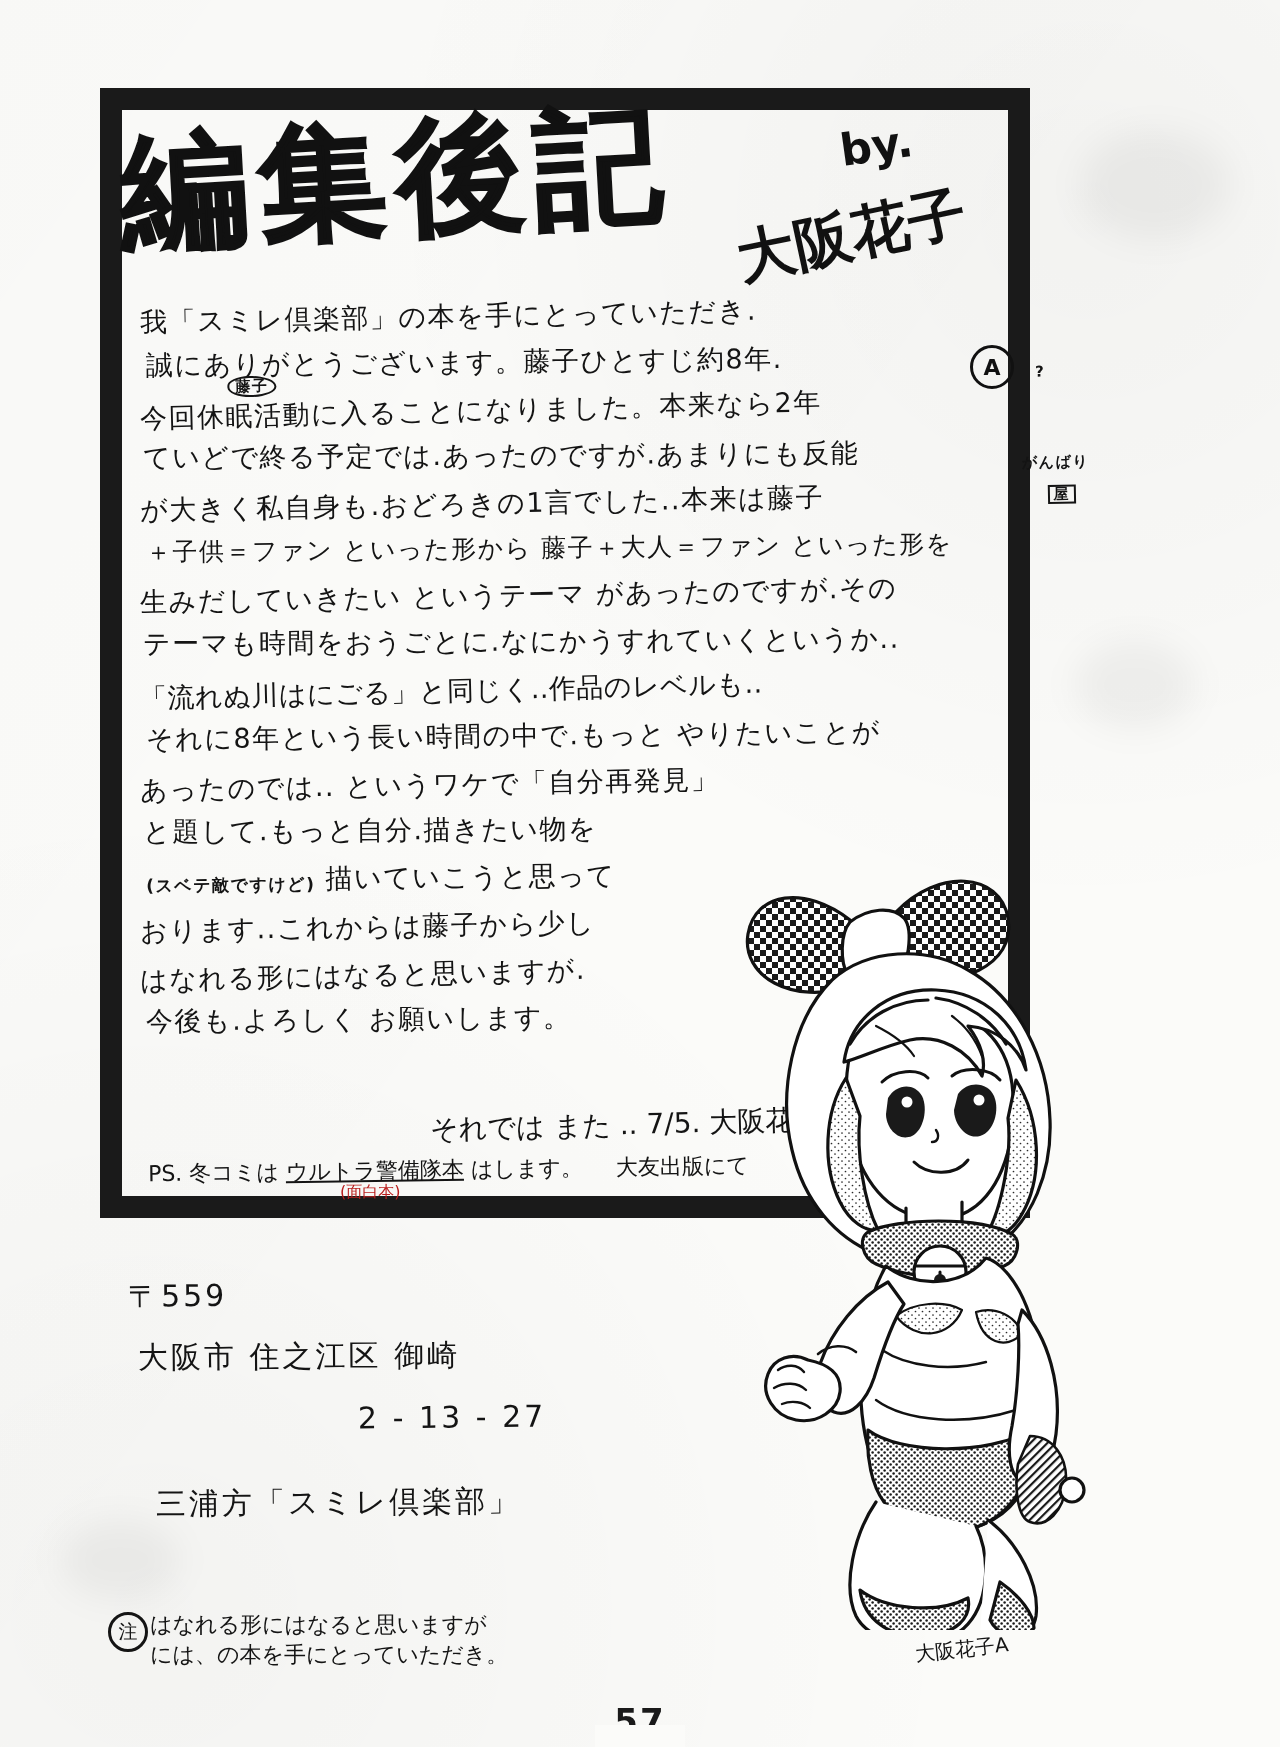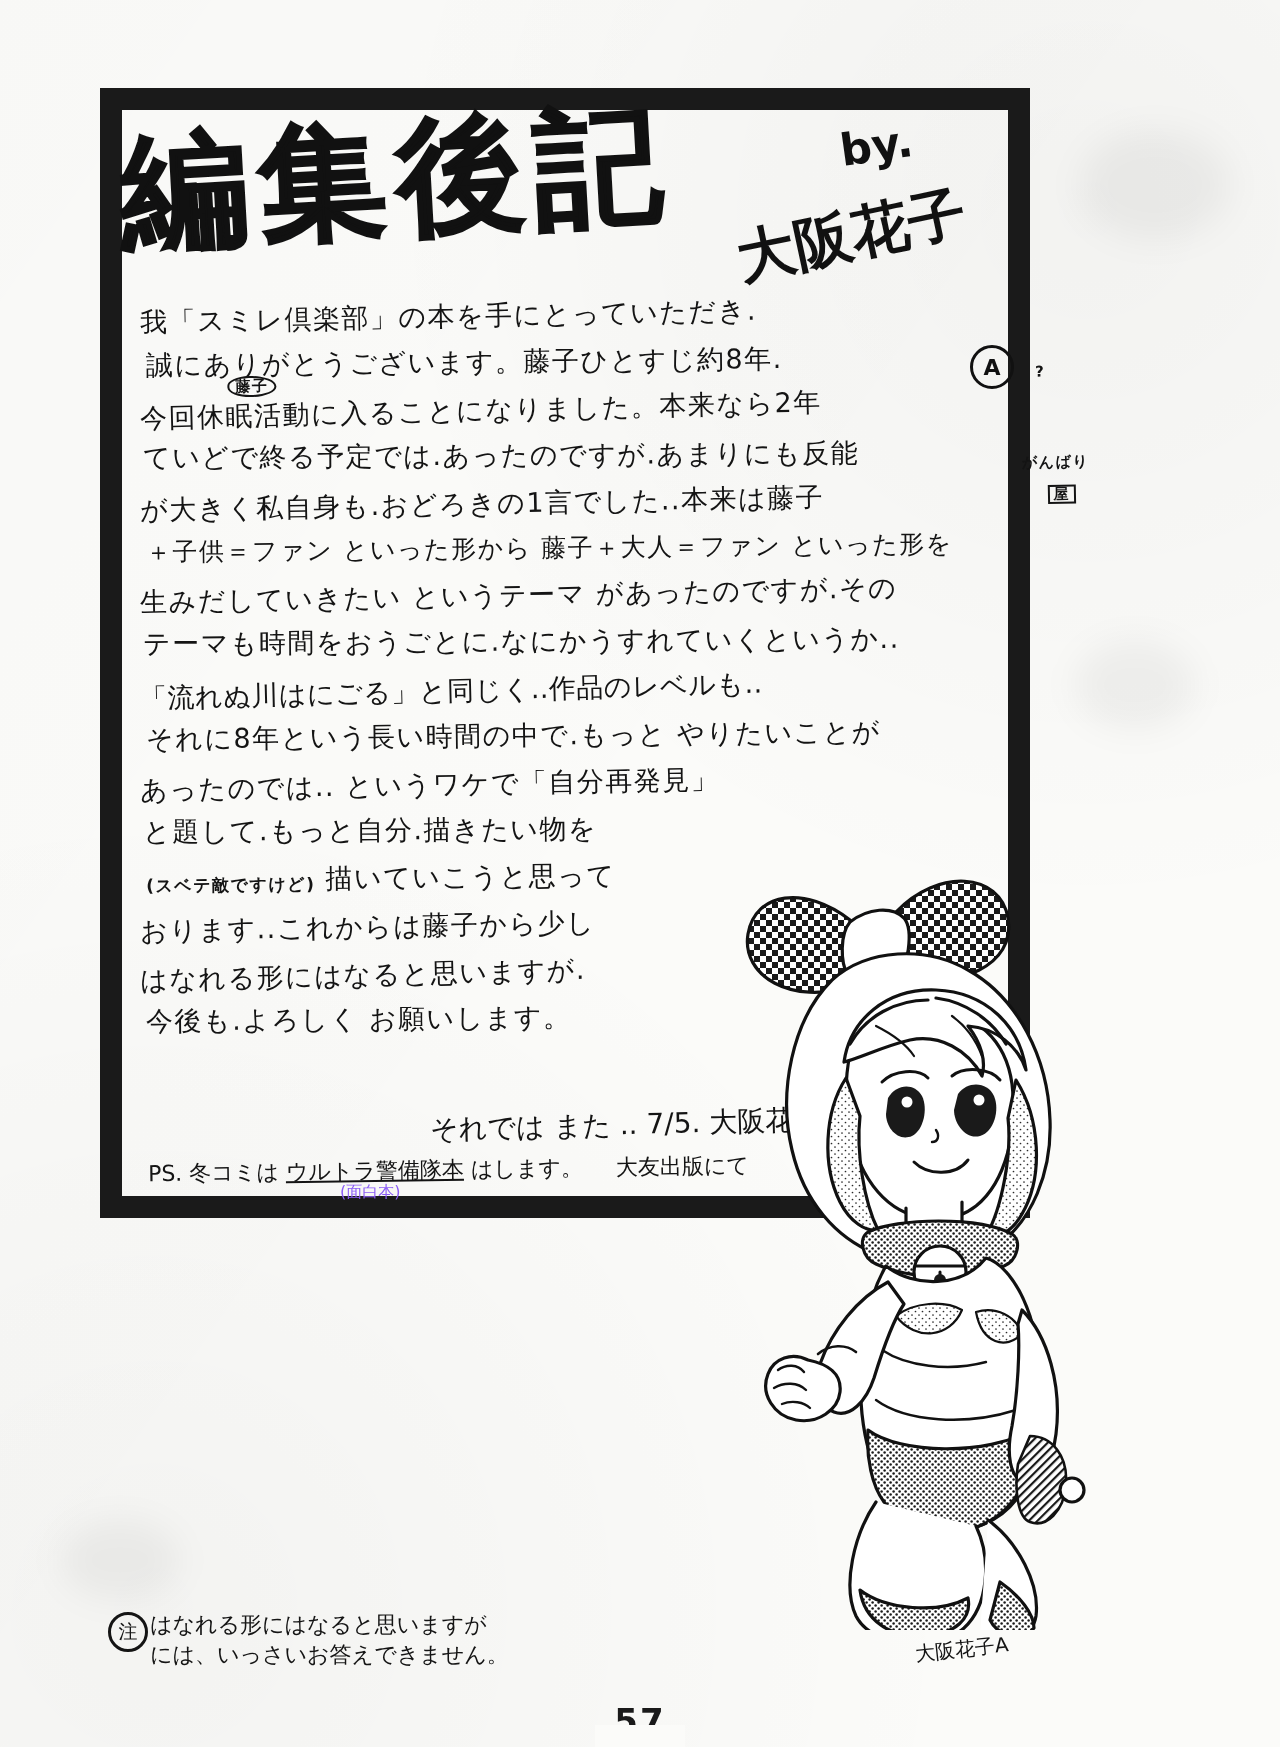--- a/index.html
+++ b/index.html
@@ -203,21 +203,21 @@
     transform: rotate(-0.8deg);
   }
   .ps-underline {
     text-decoration: underline;
   }
   .ps-sub {
     position: absolute;
     left: 340px;
     top: 1182px;
     font-size: 16px;
-    color: #8b5cf6;
+    color: #b91c1c;
   }
 
   .signature-date {
     position: absolute;
     left: 430px;
     top: 1106px;
     font-size: 28px;
     color: #141414;
     transform: rotate(-1.5deg);
     white-space: nowrap;
@@ -316,25 +316,31 @@
 
   <div class="ps-line">
     <span>PS.</span>
     <span>冬コミは</span>
     <span class="ps-underline">ウルトラ警備隊本</span>
     <span>はします。</span>
     <span style="margin-left:26px;">大友出版にて</span>
   </div>
   <div class="ps-sub">(面白本)</div>
 
+  <div class="address-block">
+    <div class="addr-line r1">〒559</div>
+    <div class="addr-line r2">大阪市 住之江区 御崎</div>
+    <div class="addr-line r3">2 - 13 - 27</div>
+    <div class="addr-line r4">三浦方「スミレ倶楽部」</div>
+  </div>
 
   <div class="note-row">
     <span class="circle-note">注</span>
     <div>はなれる形にはなると思いますが</div>
-    <div>には、いっさいお答えできません。</div>
+    <div>には、の本を手にとっていただき。</div>
   </div>
 
   <div class="sign-stamp">大阪花子A</div>
 
   <div class="illus">
     <svg viewBox="0 0 470 800" width="470" height="800" aria-hidden="true">
       <defs>
         <pattern id="halftone" width="6" height="6" patternUnits="userSpaceOnUse">
           <rect width="6" height="6" fill="#ffffff"></rect>
           <circle cx="1.6" cy="1.6" r="1.25" fill="#1a1a1a"></circle>

